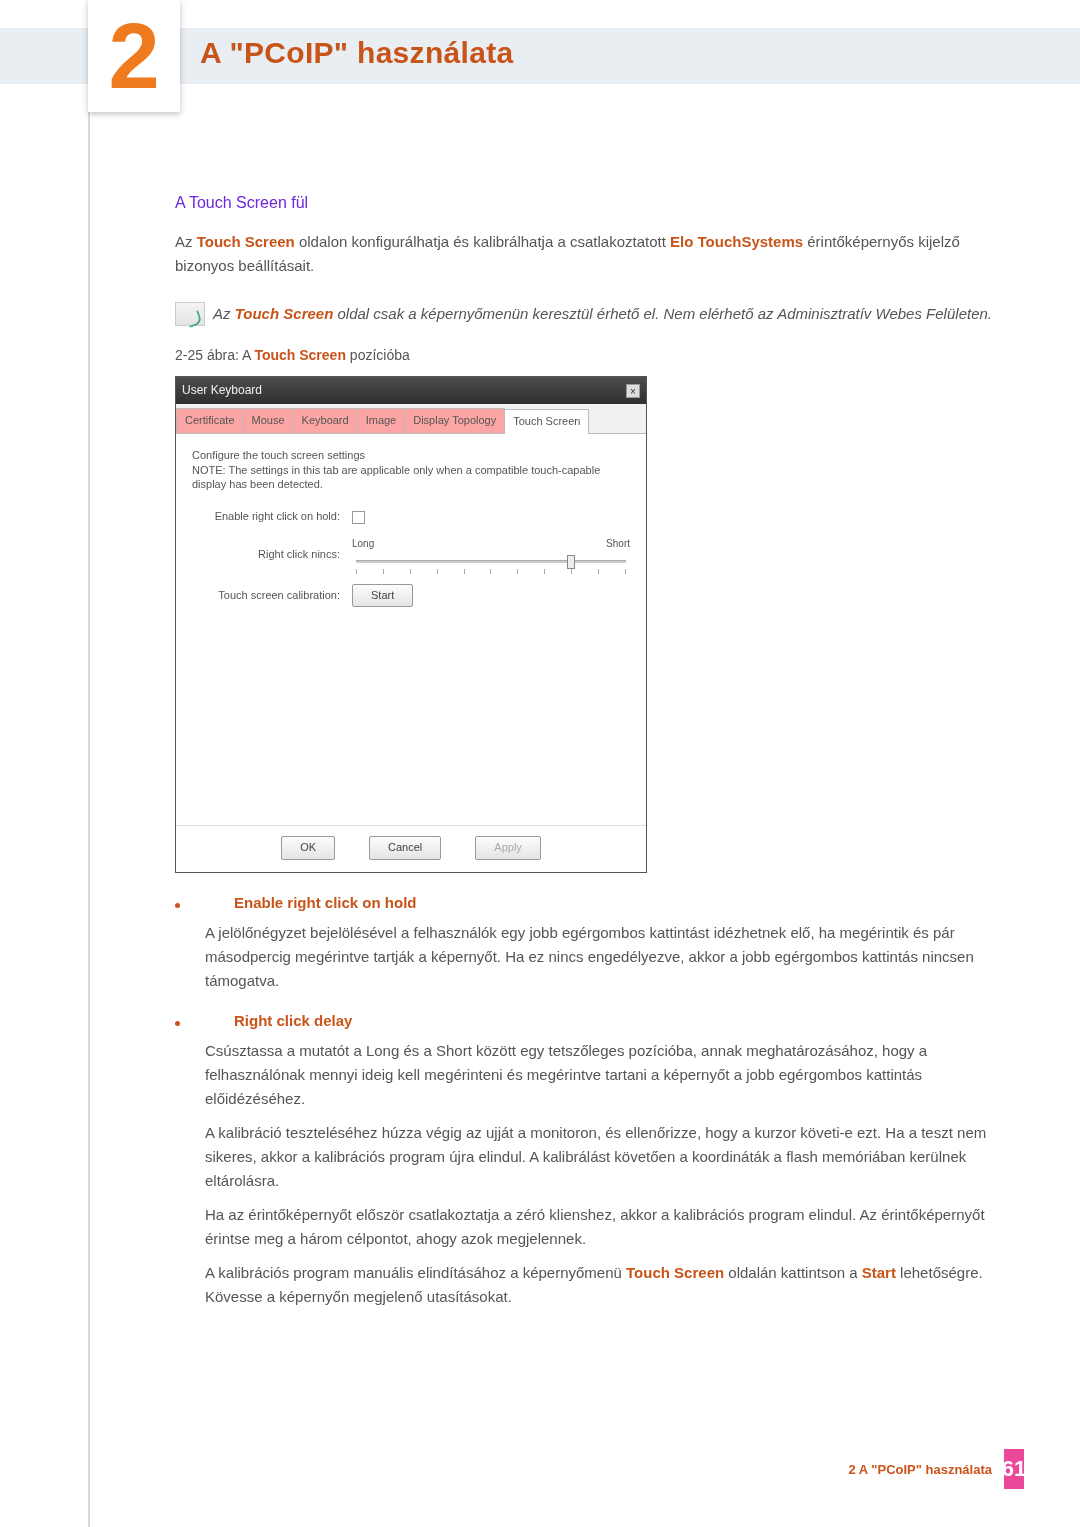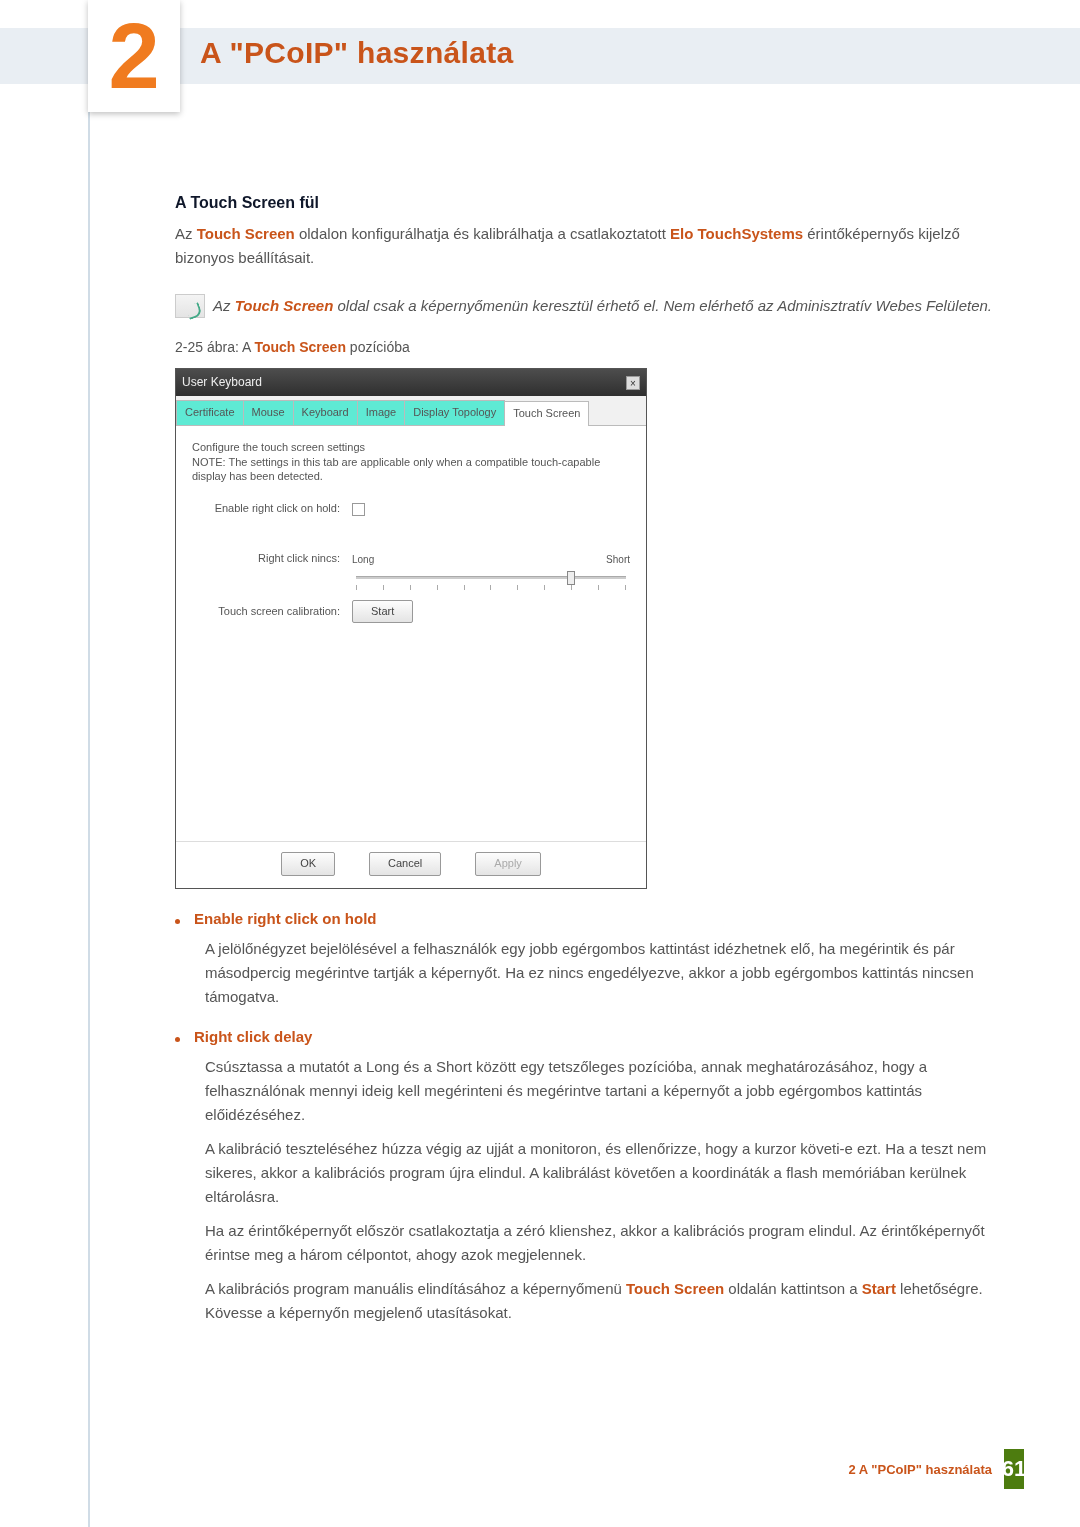--- a/index.html
+++ b/index.html
@@ -57,24 +57,24 @@
   .content {
     position: absolute;
     top: 190px;
     left: 175px;
     width: 820px;
     font-size: 15px;
     color: #555;
     line-height: 1.6;
   }
   .section-title {
-    color: #0f172a;
-    font-weight: bold;
+    color: #6d28d9;
+    font-weight: normal;
     font-size: 16px;
-    margin-bottom: 6px;
+    margin-bottom: 14px;
   }
   .orange { color: #c9541a; font-weight: bold; }
   .para { margin-bottom: 14px; }
   .note-row {
     display: flex;
     gap: 8px;
     margin: 24px 0 18px 0;
     align-items: flex-start;
     font-style: italic;
   }
@@ -136,21 +136,21 @@
     font-size: 11px;
     border-bottom: 1px solid #bbb;
     background: #f1f1f1;
     padding-top: 4px;
   }
   .tab {
     padding: 3px 8px;
     border: 1px solid #bbb;
     border-bottom: none;
     margin-right: -1px;
-    background: #5eead4;
+    background: #fca5a5;
     color: #555;
   }
   .tab.active {
     background: #fff;
     position: relative;
     top: 1px;
   }
   .dialog-body {
     padding: 14px 16px 28px 16px;
     font-size: 11px;
@@ -175,21 +175,20 @@
     height: 13px;
     border: 1px solid #999;
     background: #fff;
   }
   .slider-wrap {
     flex: 1;
     display: flex;
     align-items: flex-end;
     gap: 4px;
     position: relative;
-    margin-top: 24px;
   }
   .slider {
     flex: 1;
     height: 22px;
     position: relative;
     margin: 0 4px;
   }
   .slider-track {
     position: absolute;
     top: 8px;
@@ -251,20 +250,21 @@
     width: 5px;
     height: 5px;
     background: #c9541a;
     border-radius: 50%;
     margin-top: 8px;
   }
   .bullet-title {
     color: #c9541a;
     font-weight: bold;
     font-size: 15px;
+    margin-left: 40px;
   }
   .bullet-text {
     margin-left: 30px;
     margin-bottom: 10px;
   }
 
   .footer {
     position: absolute;
     bottom: 38px;
     left: 0;
@@ -272,21 +272,21 @@
     display: flex;
     justify-content: flex-end;
     align-items: center;
     gap: 12px;
     font-size: 13px;
   }
   .footer-text { color: #c9541a; font-weight: bold; }
   .page-box {
     width: 20px;
     height: 40px;
-    background: #4d7c0f;
+    background: #ec4899;
     color: #fff;
     font-size: 22px;
     font-weight: bold;
     display: flex;
     align-items: center;
     justify-content: center;
   }
 </style>
 </head>
 <body>

